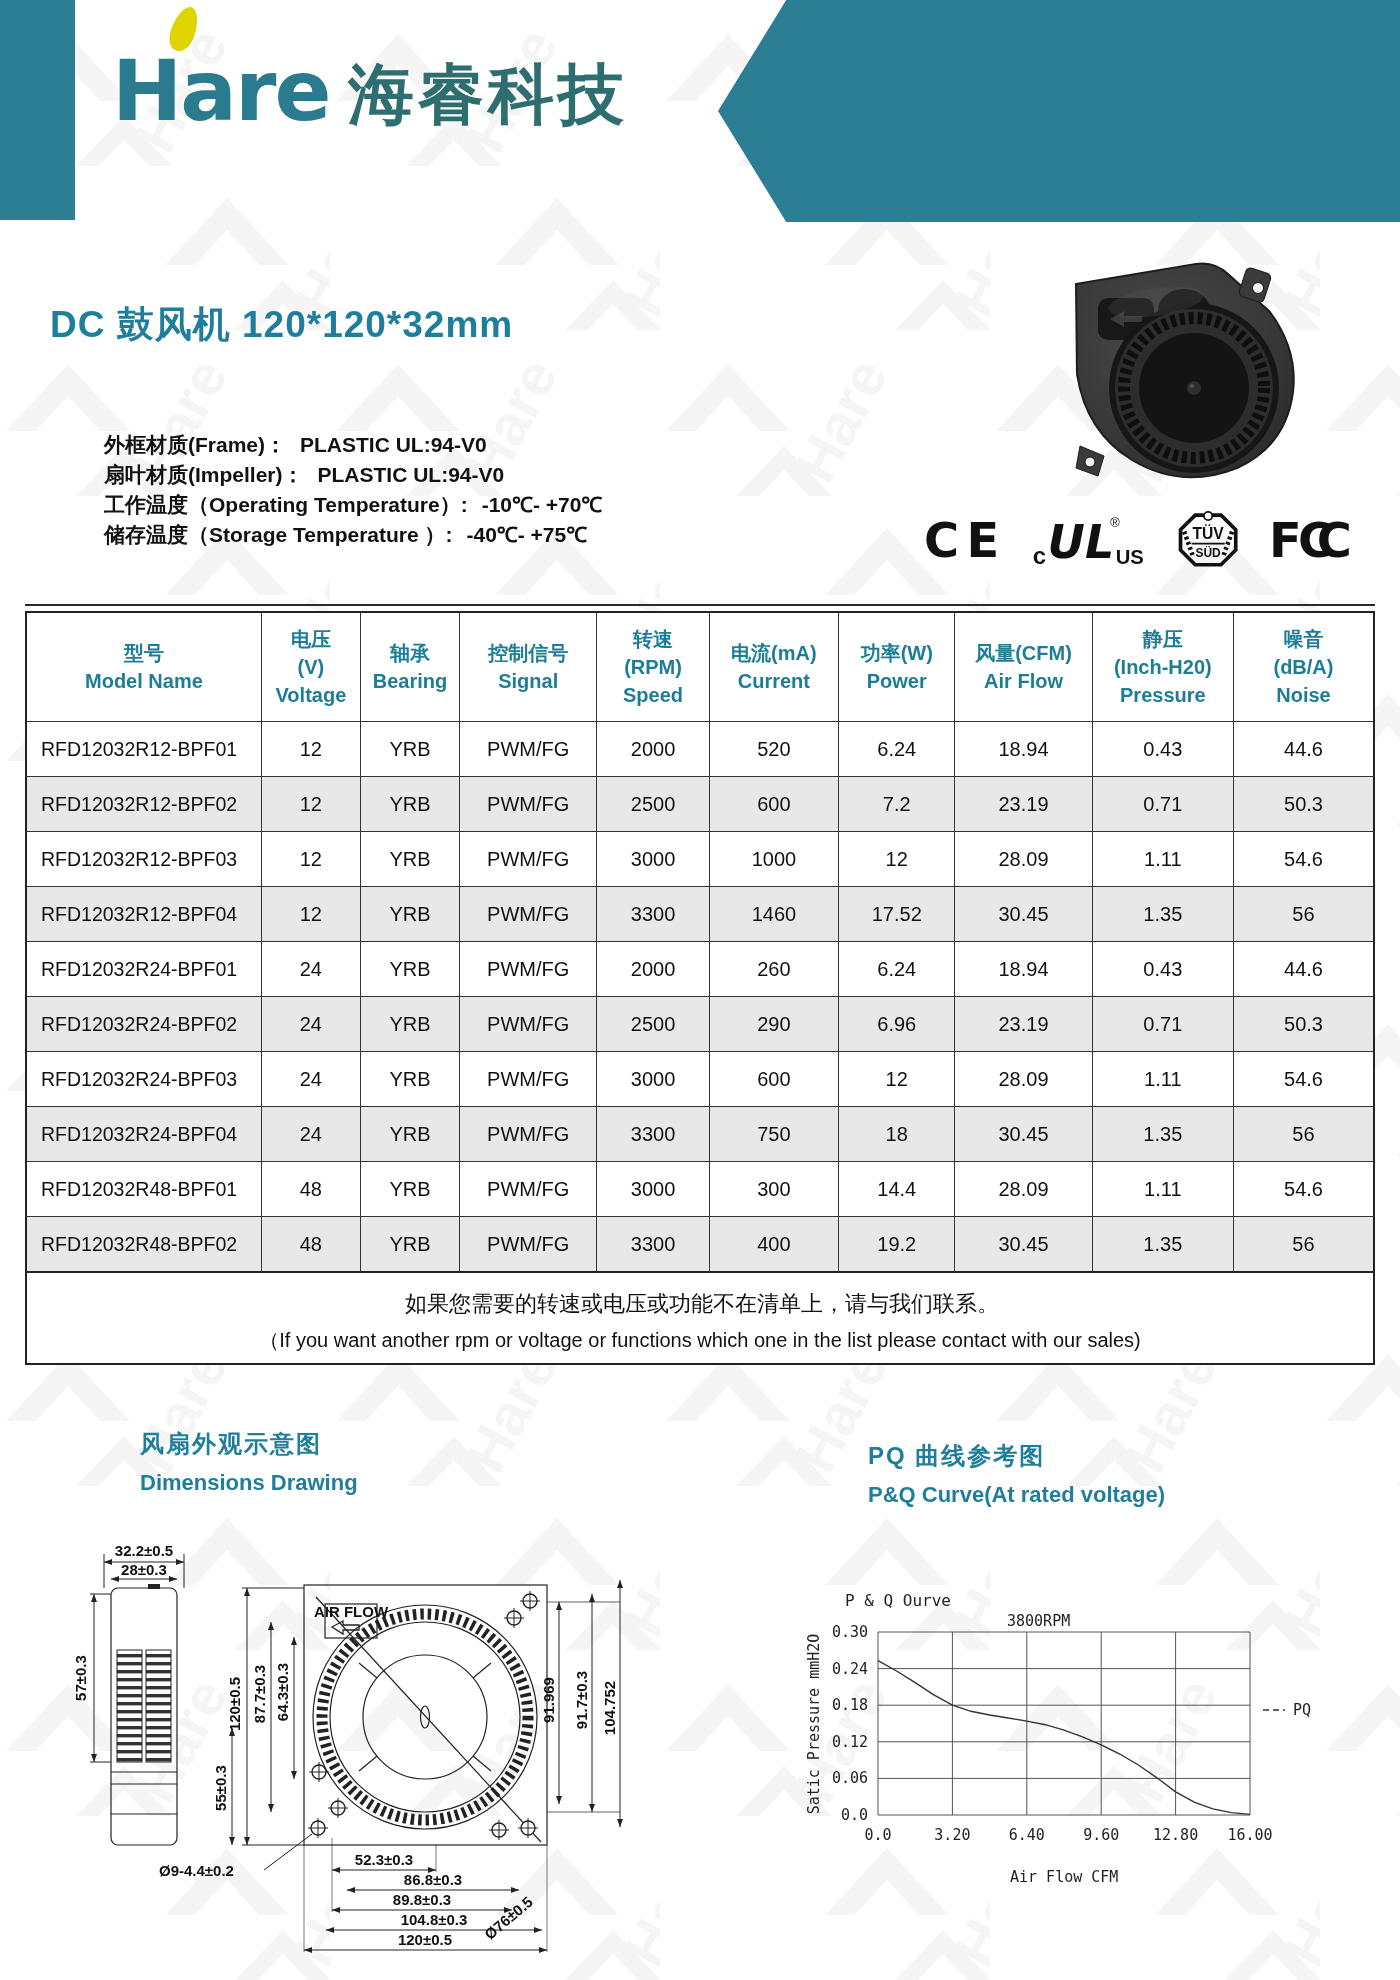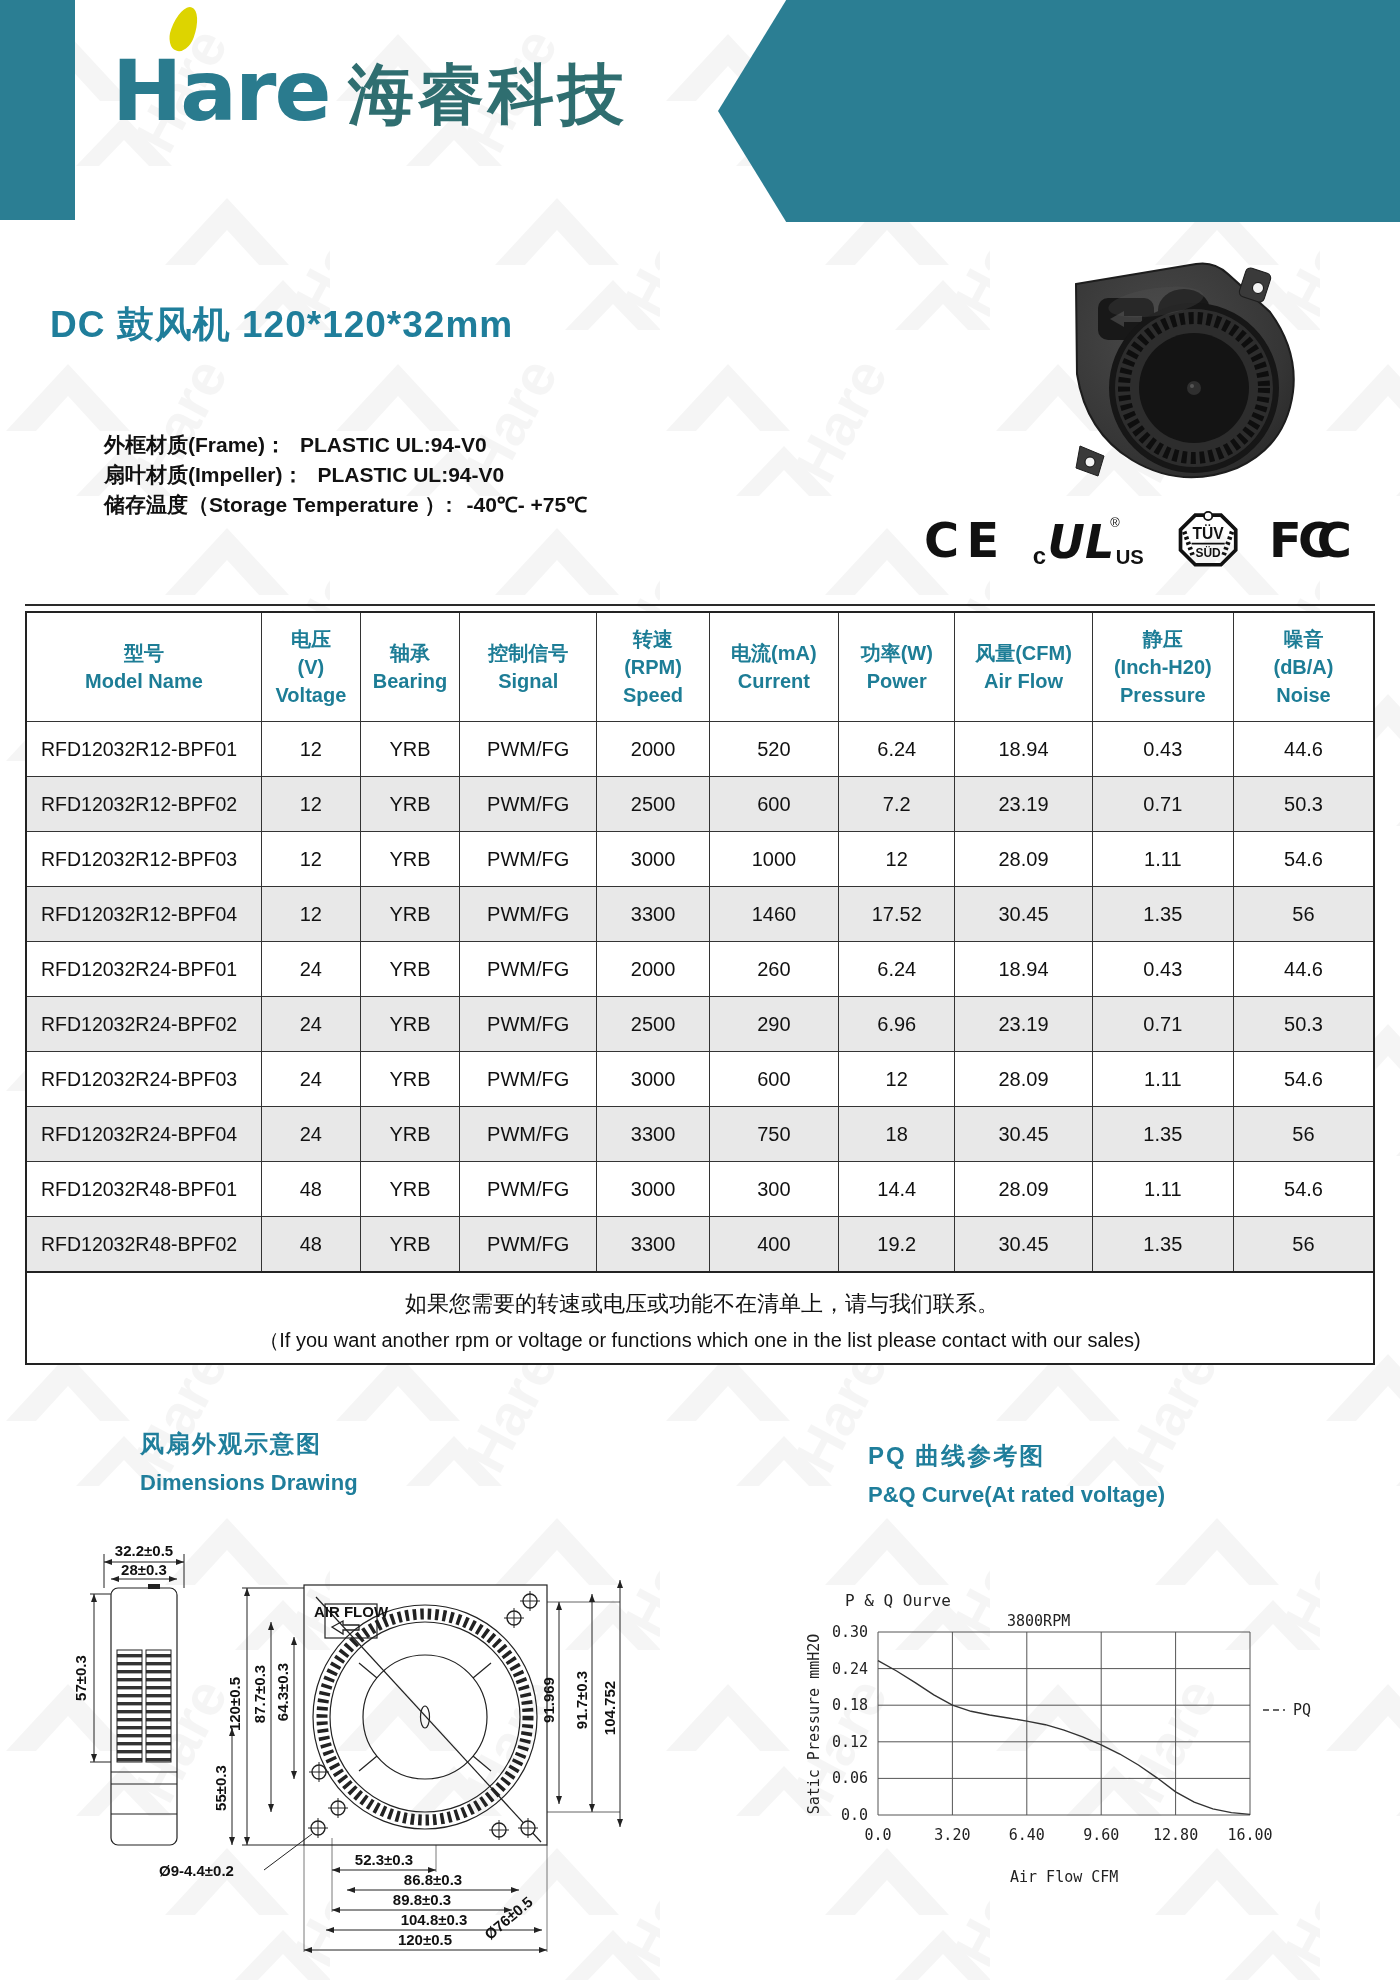--- a/index.html
+++ b/index.html
@@ -78,20 +78,21 @@
   <div class="layer corner-left"></div>
   <div class="layer banner-right"></div>
   <div class="layer logo-leaf"></div>
   <div class="layer logo-en">Hare</div>
   <div class="layer logo-cn">海睿科技</div>
 
   <div class="layer prod-title">DC  鼓风机  120*120*32mm</div>
   <div class="layer spec-list">
       <div class="spec-line"><span class="spec-label">外框材质(Frame)：</span><span class="spec-value">PLASTIC UL:94-V0</span></div>
       <div class="spec-line"><span class="spec-label">扇叶材质(Impeller)：</span><span class="spec-value">PLASTIC UL:94-V0</span></div>
+      <div class="spec-line"><span class="spec-label">工作温度（Operating Temperature）:</span><span class="spec-value">-10℃- +70℃</span></div>
       <div class="spec-line"><span class="spec-label">储存温度（Storage Temperature ）:</span><span class="spec-value">-40℃- +75℃</span></div>
     </div>
 
   <svg class="layer fan-photo" width="258" height="238" viewBox="0 0 258 238">
     <defs>
       <radialGradient id="fanShade" cx="40%" cy="35%" r="80%">
         <stop offset="0%" stop-color="#4a4a4a"></stop>
           <stop offset="70%" stop-color="#353535"></stop>
           <stop offset="100%" stop-color="#262626"></stop>
       </radialGradient>

